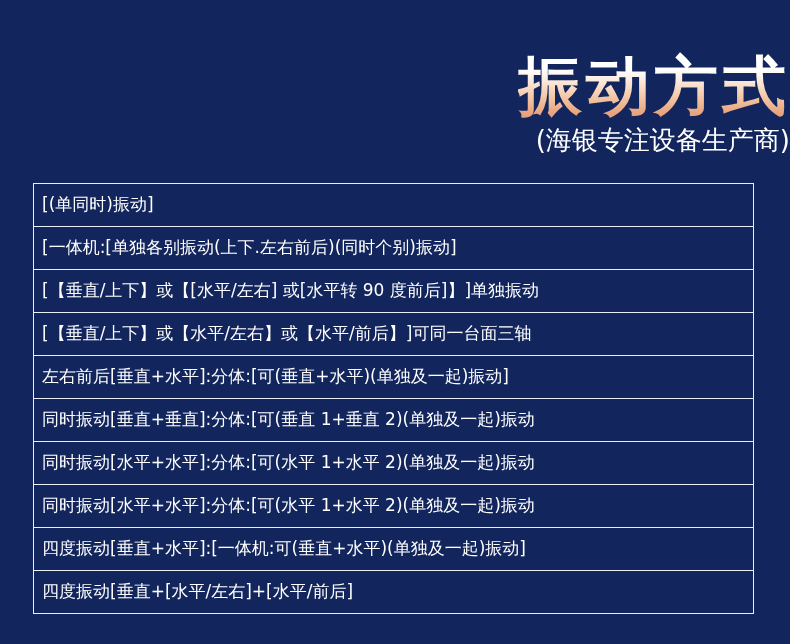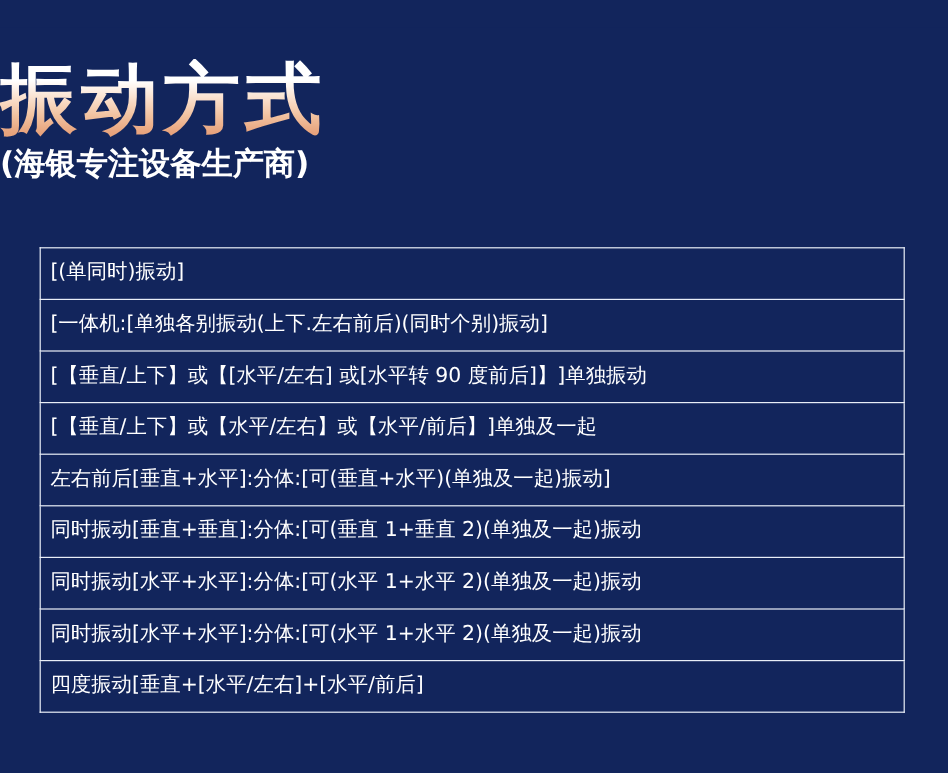--- a/index.html
+++ b/index.html
@@ -19,23 +19,22 @@
     position: relative;
     width: 790px;
     height: 644px;
     background: #12255c;
     box-sizing: border-box;
   }
 
   
   .header {
     width: 100%;
-    padding-top: 26px;
-    text-align: left;
-    margin-top: 23px;
+    padding-top: 52px;
+    text-align: right;
   }
 
   .main-title {
     font-size: 64px;
     font-weight: 700;
     line-height: 1.08;
     letter-spacing: 4px;
     margin: 0;
     background-image: linear-gradient(180deg,
         #ffffff 0%,
@@ -48,21 +47,21 @@
     background-clip: text;
     color: transparent;
     -webkit-text-fill-color: transparent;
     display: inline-block;
     text-shadow: none;
   }
 
   .sub-title {
     margin: 4px 0 0 0;
     font-size: 26px;
-    font-weight: 700;
+    font-weight: 400;
     color: #ffffff;
     letter-spacing: 0px;
     line-height: 1.2;
   }
 
   
   .table-wrap {
     position: absolute;
     left: 33px;
     top: 183px;
@@ -105,34 +104,37 @@
         <tr>
           <td>[(单同时)振动]</td>
         </tr>
         <tr>
           <td>[一体机:[单独各别振动(上下.左右前后)(同时个别)振动]</td>
         </tr>
         <tr>
           <td>[【垂直/上下】或【[水平/左右] 或[水平转 90 度前后]】]单独振动</td>
         </tr>
         <tr>
-          <td>[【垂直/上下】或【水平/左右】或【水平/前后】]单独及一起</td>
+          <td>[【垂直/上下】或【水平/左右】或【水平/前后】]可同一台面三轴</td>
         </tr>
         <tr>
           <td>左右前后[垂直+水平]:分体:[可(垂直+水平)(单独及一起)振动]</td>
         </tr>
         <tr>
           <td>同时振动[垂直+垂直]:分体:[可(垂直 1+垂直 2)(单独及一起)振动</td>
         </tr>
         <tr>
           <td>同时振动[水平+水平]:分体:[可(水平 1+水平 2)(单独及一起)振动</td>
         </tr>
         <tr>
           <td>同时振动[水平+水平]:分体:[可(水平 1+水平 2)(单独及一起)振动</td>
         </tr>
         <tr>
+          <td>四度振动[垂直+水平]:[一体机:可(垂直+水平)(单独及一起)振动]</td>
+        </tr>
+        <tr>
           <td>四度振动[垂直+[水平/左右]+[水平/前后]</td>
         </tr>
       </tbody>
     </table>
   </div>
 
 </div>
 
 </body></html>

